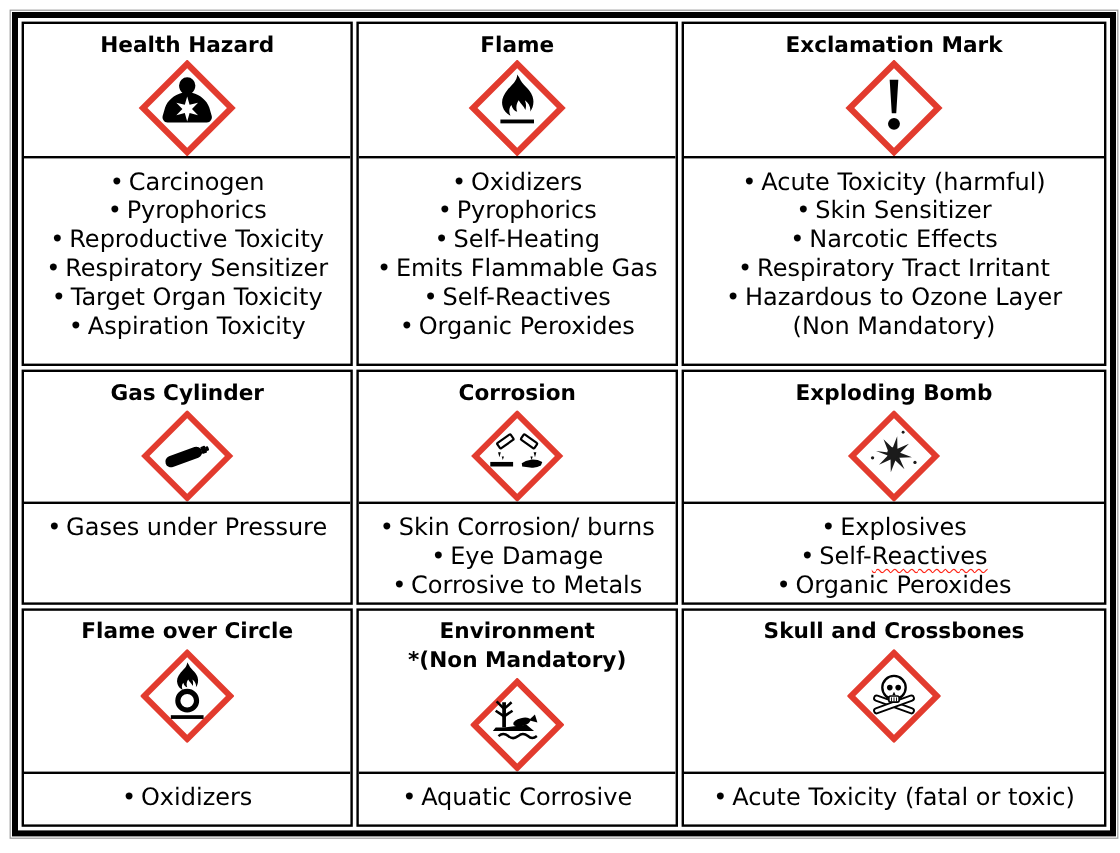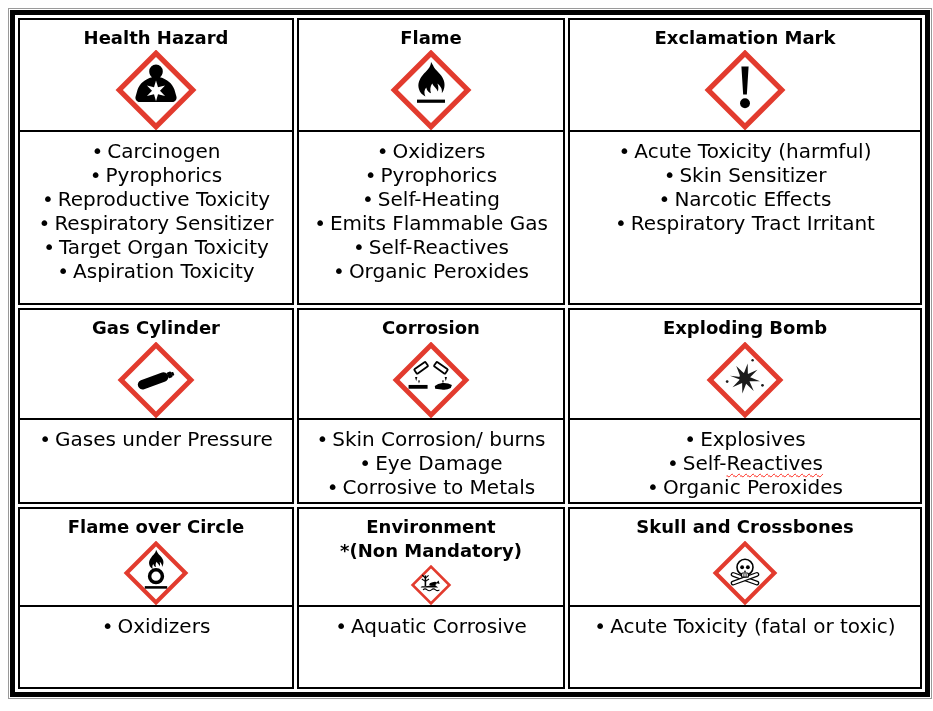--- a/index.html
+++ b/index.html
@@ -2,21 +2,21 @@
 <html style="--red: #e23b2e; --ink: #000000; --edge: #9a9a9a; --sq: #ff2619;"><head>
 <meta charset="utf-8">
 <style>
   html,body{margin:0;padding:0;background:#fff}
   .page{margin:8px;font-family:"DejaVu Sans","Liberation Sans",sans-serif;color:#000}
   .outer{display:inline-block;border:1px solid var(--edge,#9a9a9a);padding:1px;background:#fff}
   .grid{display:grid;grid-template-columns:276px 268px 354px;grid-template-rows:287px 196px 182px;
         gap:3px;border:5px solid var(--ink,#000);padding:3px;background:#fff}
   .cell{border:2px solid var(--ink,#000);display:flex;flex-direction:column;background:#fff;overflow:hidden}
   .hd{display:flex;flex-direction:column;align-items:center;flex:0 0 auto}
-  .r1 .hd{height:110px}.r2 .hd{height:108px}.r3 .hd{height:96px}
+  .r1 .hd{height:110px}.r2 .hd{height:108px}.r3 .hd{height:134px}
   .ttl,.ttl2{font-weight:bold;font-size:18px;line-height:24px;text-align:left}
   .ttl{margin-top:6px}
   .picto{width:82px;height:82px}
   .r2 .picto,.r3 .picto{width:78px;height:78px;margin-top:2px}
   .bd{flex:1;border-top:2px solid var(--ink,#000);padding:7px 2px 0 2px}
   .item{font-size:20px;line-height:24px;text-align:center;white-space:pre-line}
   .blt{margin-right:4px}
   .wavy{text-decoration-line:underline;text-decoration-style:wavy;
         text-decoration-color:var(--sq,#f00);text-decoration-thickness:1px;text-underline-offset:3px}
   svg .dmd{fill:#fff;stroke:var(--red,#e23b2e);stroke-width:6.5}
@@ -76,20 +76,22 @@
         <rect class="dmd" x="17.5" y="17.5" width="65" height="65" transform="rotate(45 50 50)"></rect>
         <polygon class="blk" points="45.5,20.5 54.5,20.5 52.3,55.5 47.7,55.5"></polygon>
         <circle class="blk" cx="50" cy="66.5" r="6.2"></circle>
       </svg>
     </div>
     <div class="bd">
       <div class="item"><span class="blt">•</span><span>Acute Toxicity (harmful)</span></div>
       <div class="item"><span class="blt">•</span><span>Skin Sensitizer</span></div>
       <div class="item"><span class="blt">•</span><span>Narcotic Effects</span></div>
       <div class="item"><span class="blt">•</span><span>Respiratory Tract Irritant</span></div>
+      <div class="item"><span class="blt">•</span><span>Hazardous to Ozone Layer
+(Non Mandatory)</span></div>
     </div>
    </section>
 
    <section class="cell r2">
     <div class="hd">
       <div class="ttl">Gas Cylinder</div>
       <svg class="picto" viewBox="0 0 100 100">
         <rect class="dmd" x="17.5" y="17.5" width="65" height="65" transform="rotate(45 50 50)"></rect>
         <g transform="rotate(-20 50 50)">
           <rect class="blk" x="25" y="43.5" width="42" height="12.5" rx="6.2"></rect>

